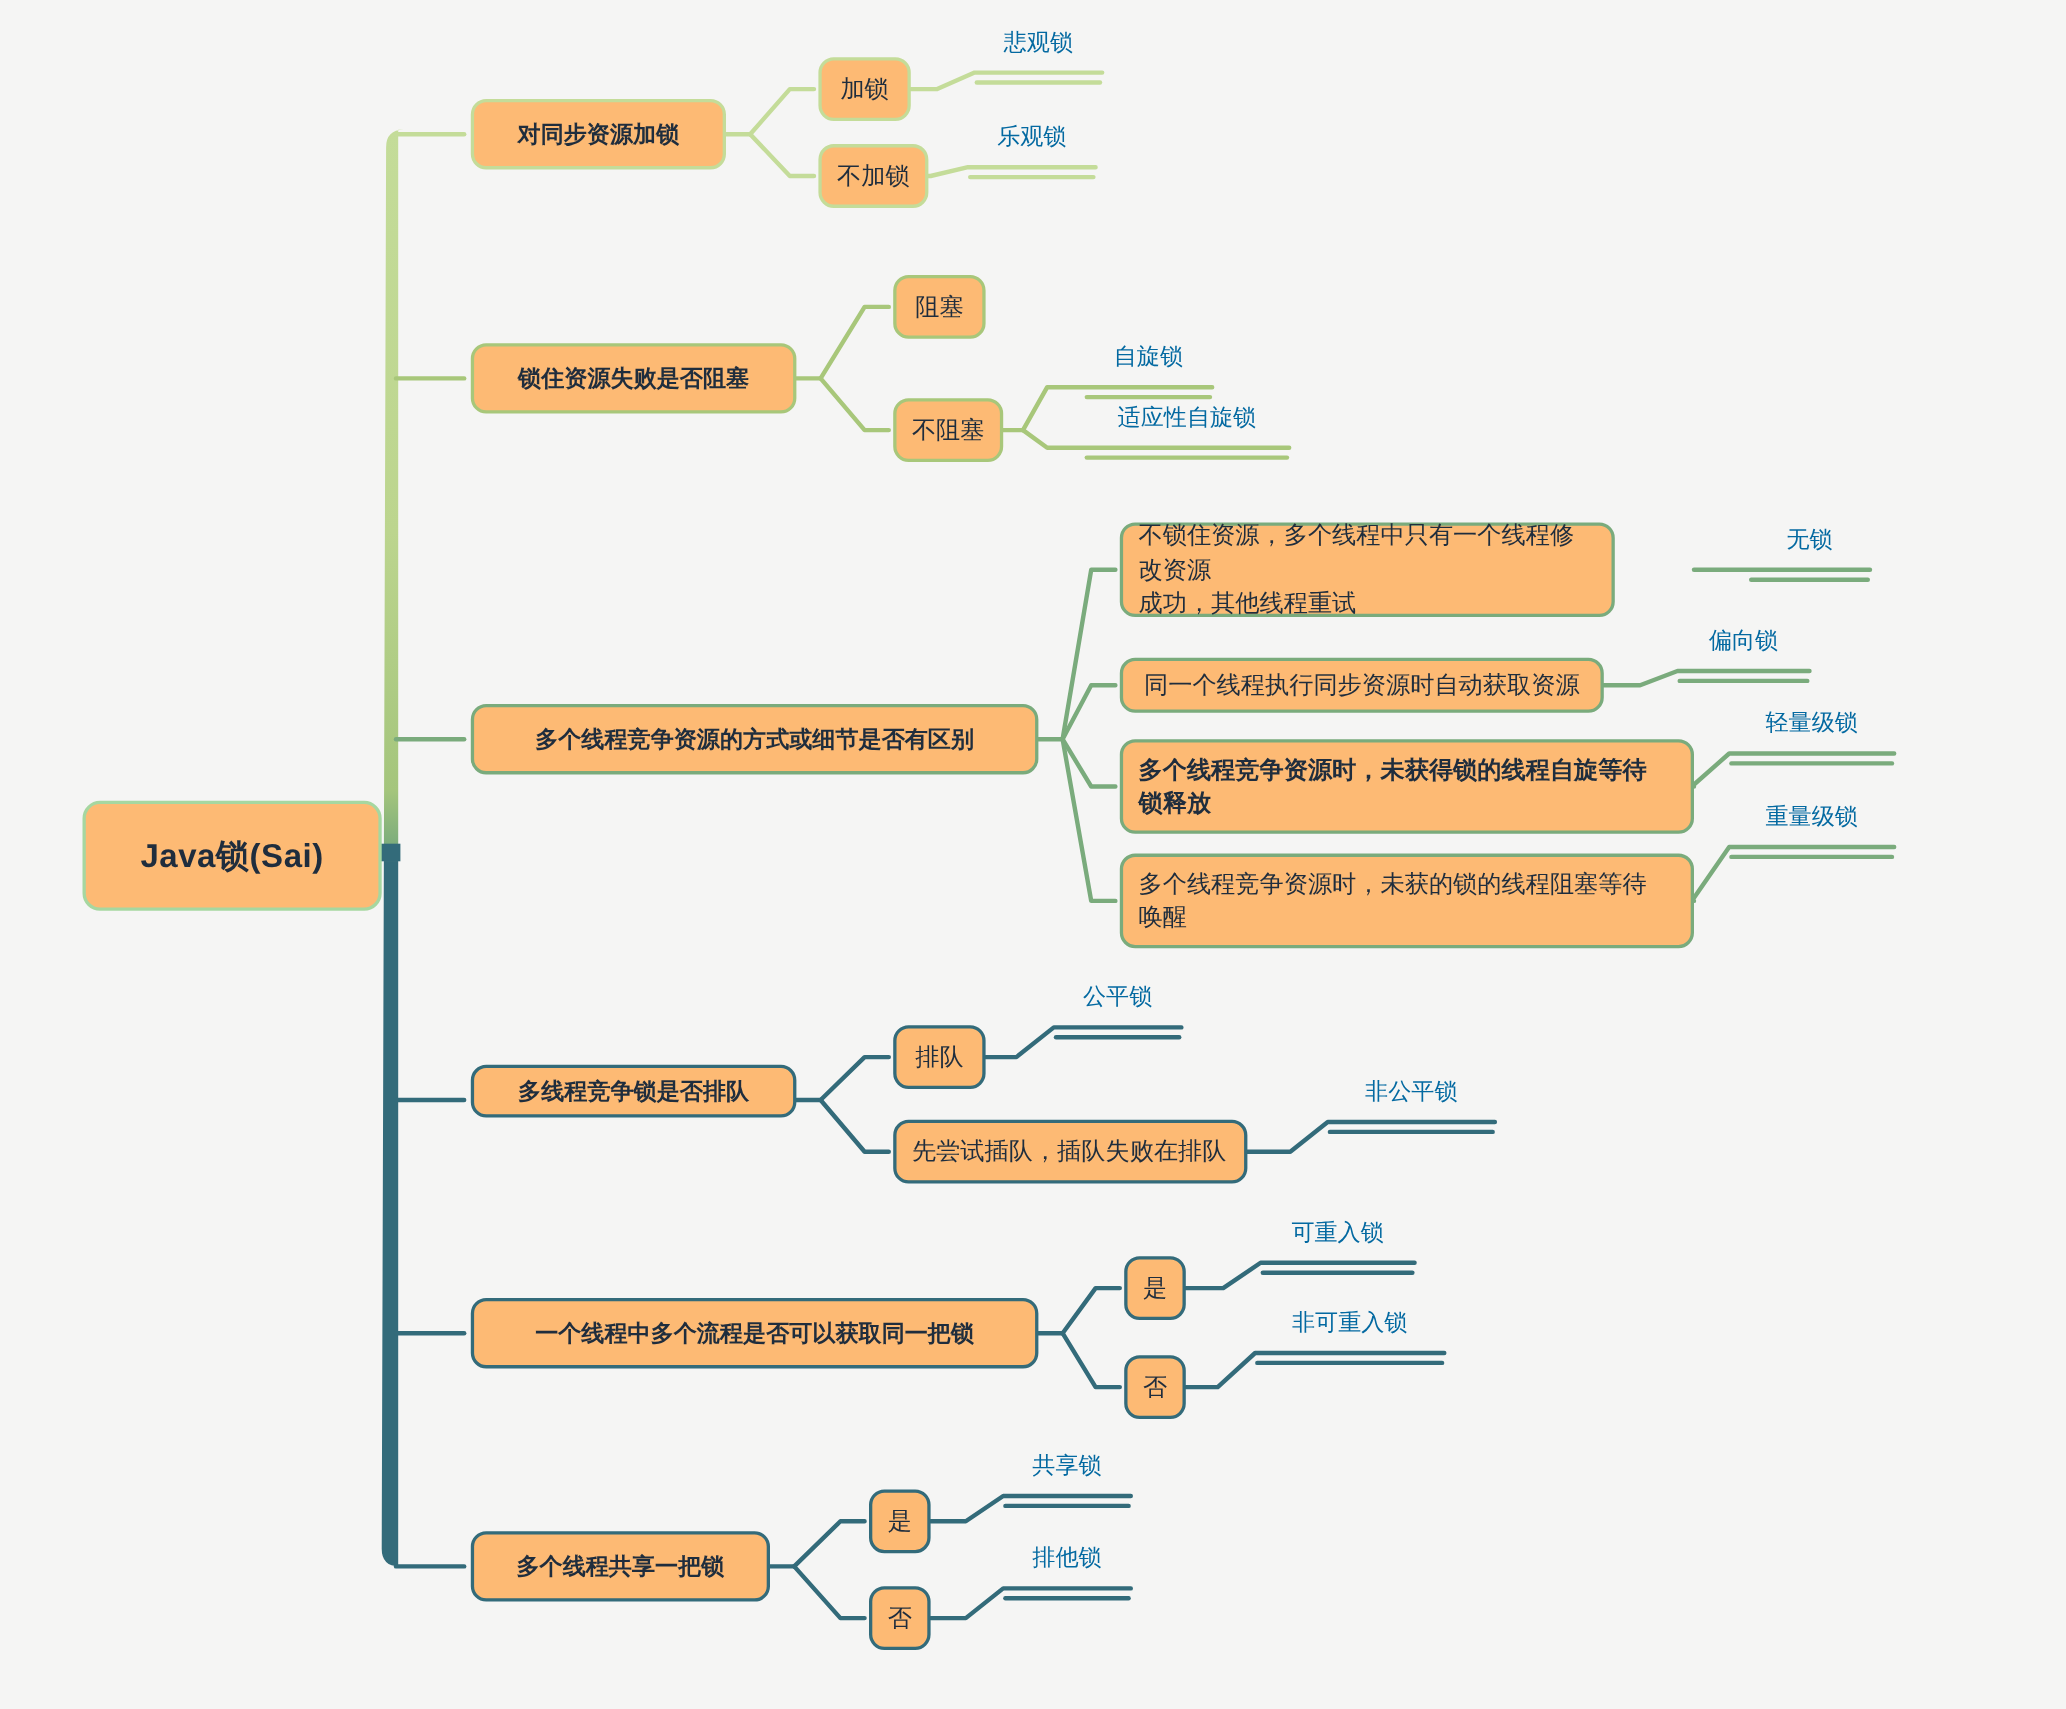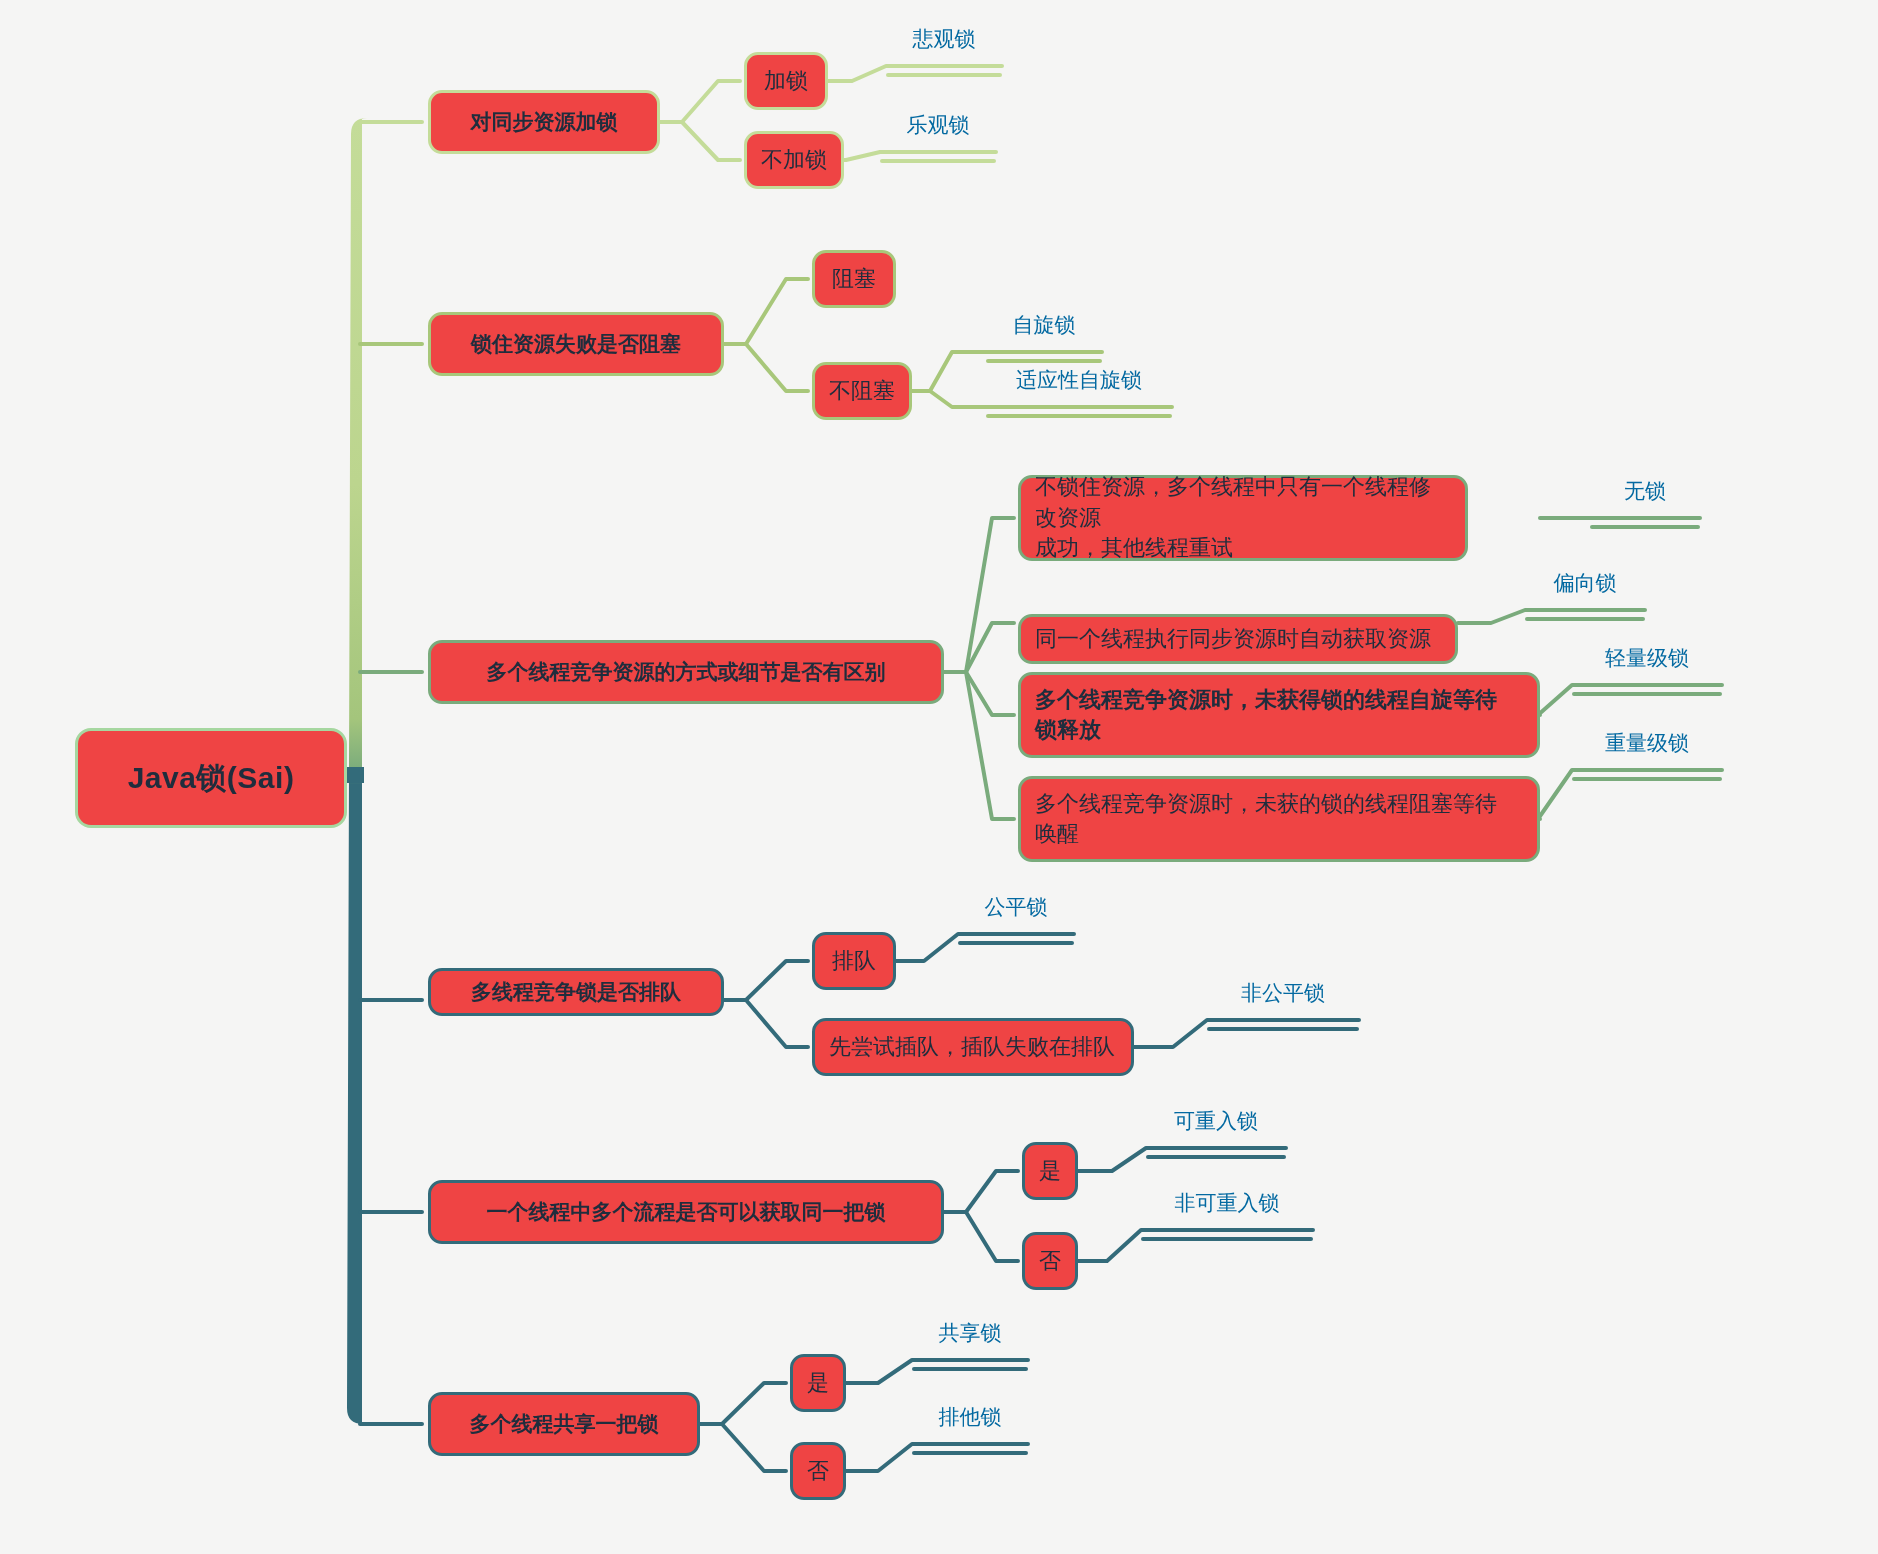--- a/index.html
+++ b/index.html
@@ -8,21 +8,21 @@
     background:#f5f5f4;
     font-family:"Liberation Sans","DejaVu Sans",sans-serif;
     overflow:hidden;
   }
   #map{position:absolute;left:0;top:0;width:1878px;height:1554px;}
   svg{position:absolute;left:0;top:0;width:1878px;height:1554px;}
 
   .node{
     position:absolute;
     box-sizing:border-box;
-    background:#ef4444;
+    background:#fdba74;
     border:3px solid #9bbf6a;
     border-radius:14px;
     display:flex;
     align-items:center;
     color:#1f2d3d;
     white-space:pre-line;
   }
   .node.root{
     border-color:#a6d7a0;
     border-width:3px;
@@ -152,21 +152,21 @@
         <span class="txt">适应性自旋锁</span>
         <span class="ul" style="width: 186px; background: rgb(168, 199, 122);"></span>
       </div>
       <div class="node branch" style="left: 428px; top: 640px; width: 516px; height: 64px; border-color: rgb(122, 171, 124);"><span>多个线程竞争资源的方式或细节是否有区别</span></div>
       <div class="node sub" style="left: 1018px; top: 475px; width: 450px; height: 86px; border-color: rgb(122, 171, 124);"><span>不锁住资源，多个线程中只有一个线程修改资源
 成功，其他线程重试</span></div>
       <div class="leaf" style="left: 1590px; top: 478px; width: 110px; height: 44px;">
         <span class="txt">无锁</span>
         <span class="ul" style="width: 110px; background: rgb(122, 171, 124);"></span>
       </div>
-      <div class="node sub" style="left: 1018px; top: 614px; width: 440px; height: 50px; border-color: rgb(122, 171, 124);"><span>同一个线程执行同步资源时自动获取资源</span></div>
+      <div class="node sub" style="left: 1018px; top: 598px; width: 440px; height: 50px; border-color: rgb(122, 171, 124); justify-content: center;"><span>同一个线程执行同步资源时自动获取资源</span></div>
       <div class="leaf" style="left: 1525px; top: 570px; width: 120px; height: 44px;">
         <span class="txt">偏向锁</span>
         <span class="ul" style="width: 120px; background: rgb(122, 171, 124);"></span>
       </div>
       <div class="node sub" style="left: 1018px; top: 672px; width: 522px; height: 86px; border-color: rgb(122, 171, 124); font-weight: bold;"><span>多个线程竞争资源时，未获得锁的线程自旋等待
 锁释放</span></div>
       <div class="leaf" style="left: 1572px; top: 645px; width: 150px; height: 44px;">
         <span class="txt">轻量级锁</span>
         <span class="ul" style="width: 150px; background: rgb(122, 171, 124);"></span>
       </div>

